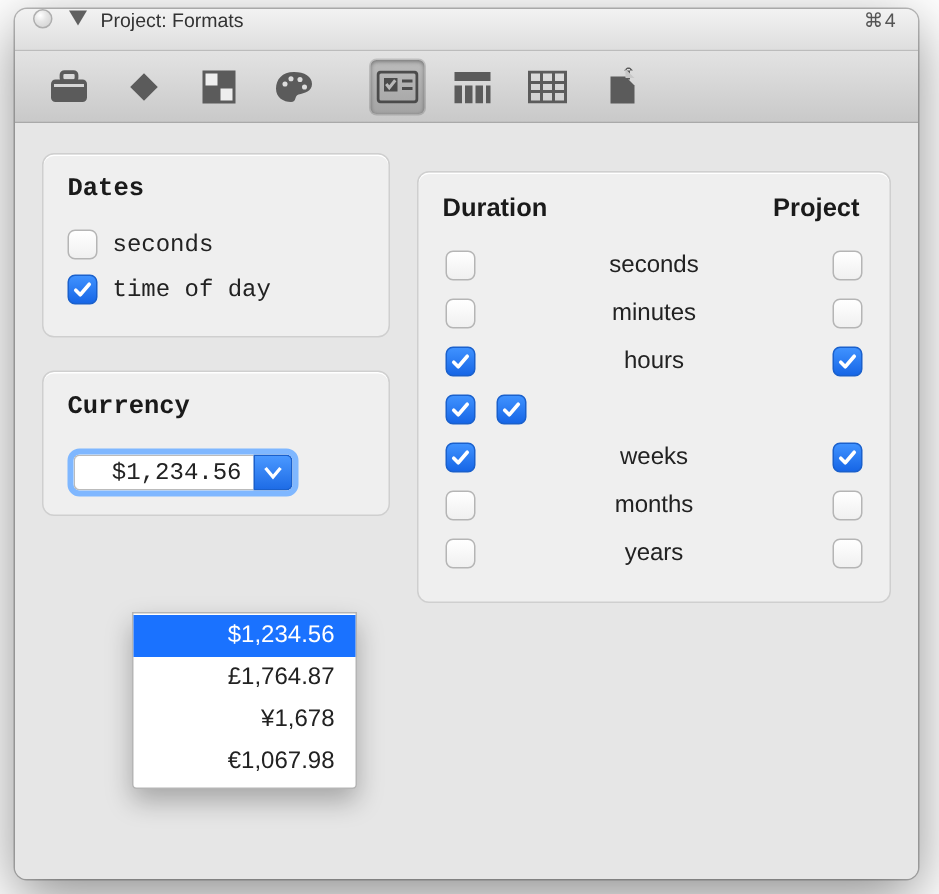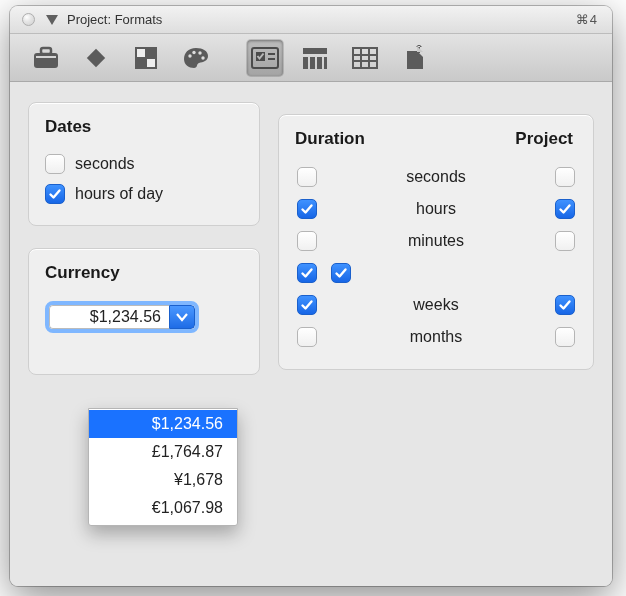--- a/index.html
+++ b/index.html
@@ -19,21 +19,21 @@
     border-radius:8px;
     box-shadow: 0 12px 40px rgba(0,0,0,0.45), 0 0 0 1px rgba(0,0,0,0.25);
     background:#e6e6e6;
     overflow:visible;
   }
   .titlebar {
     height:28px;
     background:linear-gradient(#f2f2f2,#dedede);
     border-top-left-radius:8px; border-top-right-radius:8px;
     border-bottom:1px solid #bcbcbc;
-    display:flex; align-items:center;
+    display:flex; align-items:flex-start;
     padding:0 10px 0 12px;
     position:relative;
   }
   .close-dot {
     width:13px; height:13px; border-radius:50%;
     background:radial-gradient(circle at 35% 30%, #fff 0%, #e6e6e6 40%, #cfcfcf 100%);
     border:1px solid #aeaeae;
     margin-right:10px;
   }
   .disclose { margin-right:8px; color:#555; }
@@ -69,21 +69,21 @@
 
   .content {
     padding:20px 18px;
     display:flex;
     gap:18px;
     background:#e6e6e6;
     height:calc(100% - 76px);
     border-bottom-left-radius:8px;
     border-bottom-right-radius:8px;
   }
-  .col-left { width:232px; display:flex; flex-direction:column; gap:22px; }
+  .col-left { width:232px; display:flex; flex-direction:column; gap:22px;font-family:Liberation Mono, monospace; }
   .col-right { flex:1;margin-top:12px; }
 
   .group {
     background:#efefef;
     border:1px solid #cfcfcf;
     border-radius:8px;
     padding:14px 16px 16px;
     box-shadow: 0 1px 0 #fff inset;
     position:relative;
   }
@@ -271,26 +271,26 @@
             <div class="chk-row">
               <div class="chk"></div>
               <span>seconds</span>
             </div>
             <div class="chk-row">
               <div class="chk checked">
                 <svg width="14" height="14" viewBox="0 0 14 14">
                   <path d="M2.5 7.5 L5.5 10.5 L11.5 3.5" fill="none" stroke="#fff" stroke-width="2.4" stroke-linecap="round" stroke-linejoin="round"></path>
                 </svg>
               </div>
-              <span>hours of day</span>
+              <span>time of day</span>
             </div>
           </div>
       </div>
 
-      <div class="group" style="padding-bottom:41px;">
+      <div class="group" style="padding-bottom:12px;">
         <h3>Currency</h3>
         <div class="select-wrap">
           <div class="select-focus">
             <div class="select-field">$1,234.56</div>
             <div class="select-arrow">
               <svg width="12" height="10" viewBox="0 0 12 10">
                   <path d="M1 2 L6 8 L11 2" fill="none" stroke="#fff" stroke-width="2.2"></path>
                 </svg>
             </div>
           </div>
@@ -310,46 +310,46 @@
               <div class="dcol">
                 <div class="chk"></div>
               </div>
               <div class="lbl">seconds</div>
               <div class="ecol">
                 <div class="chk"></div>
               </div>
             </div>
             <div class="de-row">
               <div class="dcol">
+                <div class="chk"></div>
+              </div>
+              <div class="lbl">minutes</div>
+              <div class="ecol">
+                <div class="chk"></div>
+              </div>
+            </div>
+            <div class="de-row">
+              <div class="dcol">
                 <div class="chk checked">
                   <svg width="14" height="14" viewBox="0 0 14 14">
                     <path d="M2.5 7.5 L5.5 10.5 L11.5 3.5" fill="none" stroke="#fff" stroke-width="2.4" stroke-linecap="round" stroke-linejoin="round"></path>
                   </svg>
                 </div>
               </div>
               <div class="lbl">hours</div>
               <div class="ecol">
                 <div class="chk checked">
                   <svg width="14" height="14" viewBox="0 0 14 14">
                     <path d="M2.5 7.5 L5.5 10.5 L11.5 3.5" fill="none" stroke="#fff" stroke-width="2.4" stroke-linecap="round" stroke-linejoin="round"></path>
                   </svg>
                 </div>
               </div>
             </div>
             <div class="de-row">
               <div class="dcol">
-                <div class="chk"></div>
-              </div>
-              <div class="lbl">minutes</div>
-              <div class="ecol">
-                <div class="chk"></div>
-              </div>
-            </div>
-            <div class="de-row">
-              <div class="dcol">
                 <div class="chk checked">
                   <svg width="14" height="14" viewBox="0 0 14 14">
                     <path d="M2.5 7.5 L5.5 10.5 L11.5 3.5" fill="none" stroke="#fff" stroke-width="2.4" stroke-linecap="round" stroke-linejoin="round"></path>
                   </svg>
                 </div>
               </div>
               <div class="ecol">
                 <div class="chk checked">
                   <svg width="14" height="14" viewBox="0 0 14 14">
                     <path d="M2.5 7.5 L5.5 10.5 L11.5 3.5" fill="none" stroke="#fff" stroke-width="2.4" stroke-linecap="round" stroke-linejoin="round"></path>
@@ -372,20 +372,29 @@
                     <path d="M2.5 7.5 L5.5 10.5 L11.5 3.5" fill="none" stroke="#fff" stroke-width="2.4" stroke-linecap="round" stroke-linejoin="round"></path>
                   </svg>
                 </div>
               </div>
             </div>
             <div class="de-row">
               <div class="dcol">
                 <div class="chk"></div>
               </div>
               <div class="lbl">months</div>
+              <div class="ecol">
+                <div class="chk"></div>
+              </div>
+            </div>
+            <div class="de-row">
+              <div class="dcol">
+                <div class="chk"></div>
+              </div>
+              <div class="lbl">years</div>
               <div class="ecol">
                 <div class="chk"></div>
               </div>
             </div>
           </div>
       </div>
     </div>
 
   </div>
 

